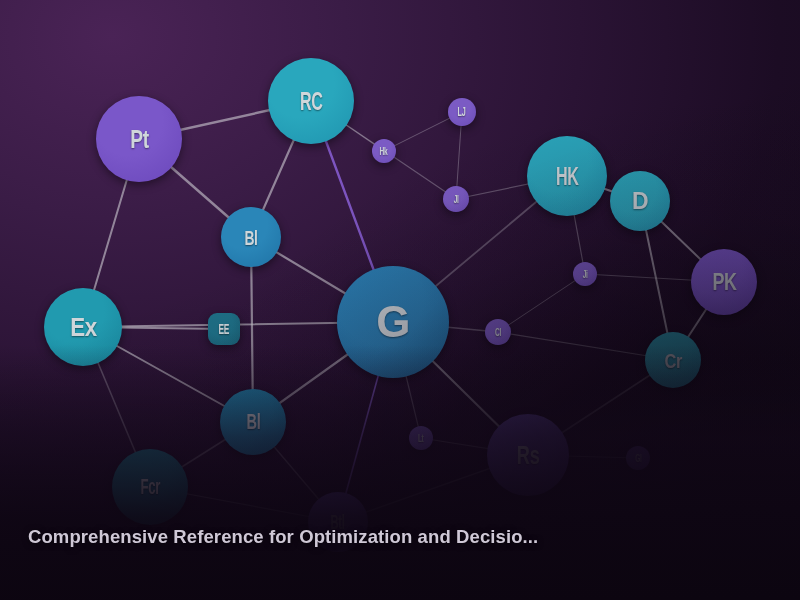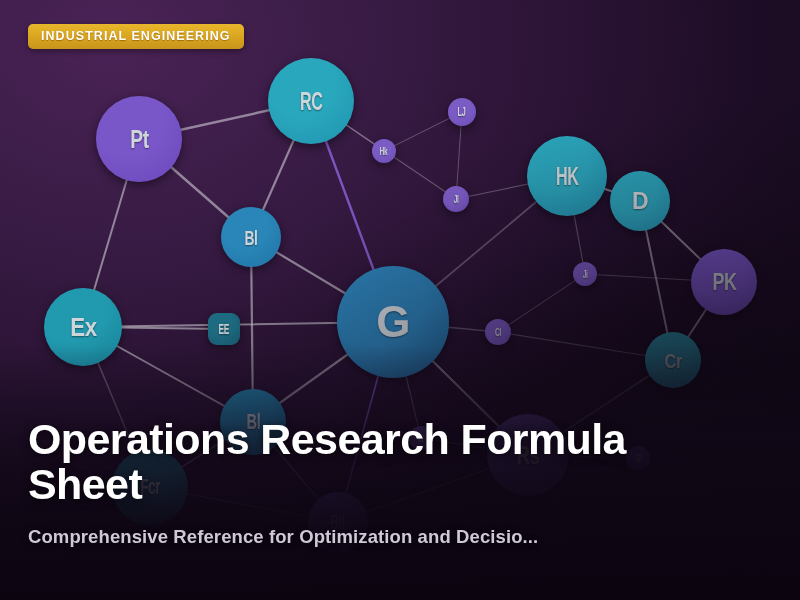--- a/index.html
+++ b/index.html
@@ -185,17 +185,15 @@
         </div>
         <div class="node" style="width: 24px; height: 24px; left: 626px; top: 446px; background: radial-gradient(circle at 38% 30%, rgb(111, 80, 181) 0%, rgb(111, 80, 181) 42%, rgb(94, 65, 164) 100%); font-size: 11px;">
           <span style="transform: scaleX(0.6);">Gl</span>
         </div>
       </div>
   </div>
 
   <div id="vignette"></div>
   <div id="scrim"></div>
 
-  <div id="badge">INDUSTRIAL ENGINEERING</div>
-  <h1 id="title">Operations Research Formula Sheet</h1>
   <p id="subtitle">Comprehensive Reference for Optimization and Decisio...</p>
 
 </div>
 
 </body></html>

